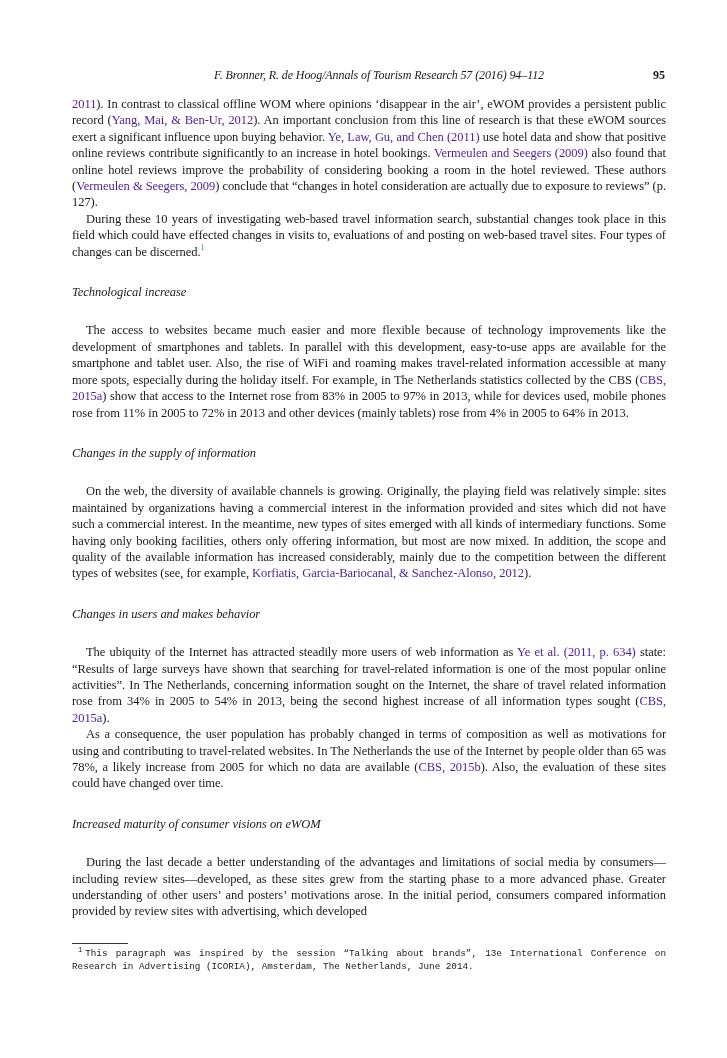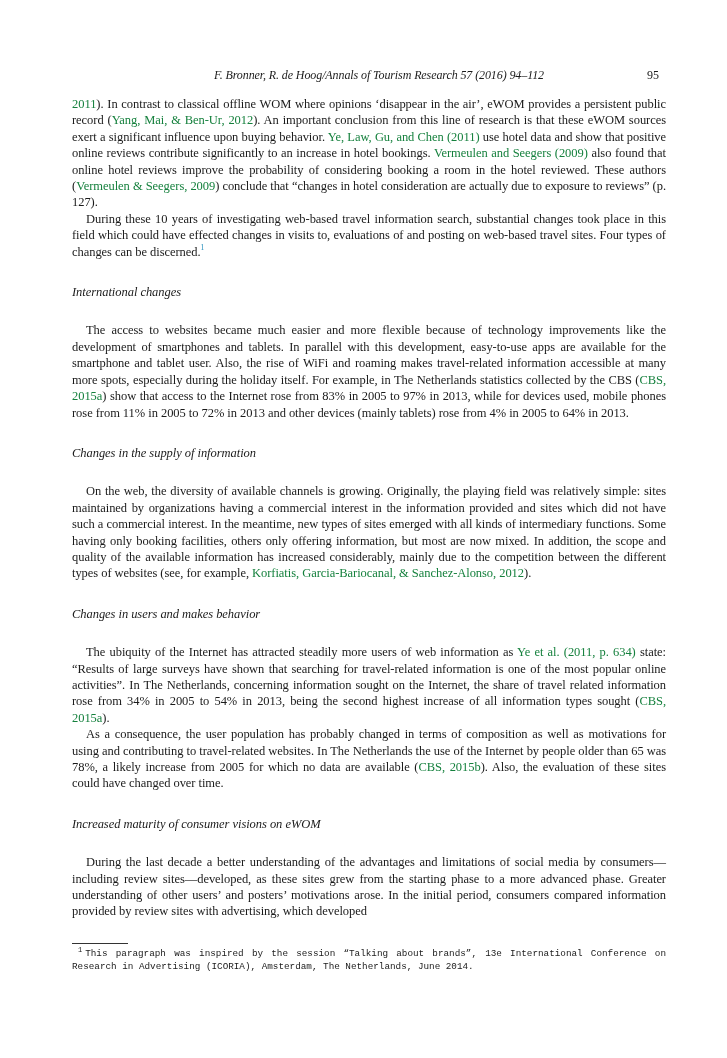--- a/index.html
+++ b/index.html
@@ -2,26 +2,26 @@
 <html><head>
 <meta charset="utf-8">
 <style>
   html, body { margin: 0; padding: 0; background: #ffffff; }
   body { width: 727px; height: 1058px; position: relative; overflow: hidden;
          font-family: "Liberation Serif", "DejaVu Serif", serif; color: #1a1a1a; }
   .page { position: absolute; left: 72px; top: 0; width: 594px; }
   .running-head { position: absolute; top: 68px; left: 0; width: 594px; height: 14px;
                   font-size: 12px; font-style: italic; }
   .running-head .title { position: absolute; left: 142px; top: 0; letter-spacing: -0.1px; }
-  .running-head .pageno { position: absolute; right: 7px; top: 0; font-style: normal; }
+  .running-head .pageno { position: absolute; right: 1px; top: 0; font-style: normal; font-weight: bold; }
   .body { position: absolute; top: 96px; left: 0; width: 594px; font-size: 12.5px;
           line-height: 16.4px; text-align: justify; hyphens: manual; letter-spacing: -0.05px; }
   .body p { margin: 0; }
   .body p.indent { text-indent: 14px; }
-  .link { color: #15803d; }
+  .link { color: #4c1d95; }
   sup.fn { font-size: 7.5px; color: #1a88b8; vertical-align: 6px; line-height: 0; }
   .section-head { font-style: italic; margin: 24px 0 22px 0 !important; text-align: left; }
   .footnote-rule { position: absolute; top: 943px; left: 0; width: 56px; border-top: 1px solid #333; }
   .footnote { position: absolute; top: 948px; left: 0; width: 594px; font-size: 9.3px;
               line-height: 12.6px; text-align: justify; font-family: Liberation Mono, monospace; }
   .footnote sup { font-size: 7px; vertical-align: 4px; line-height: 0; margin-right: 3px; margin-left: 6px; }
 </style>
 </head>
 <body>
 
@@ -31,21 +31,21 @@
     <span class="title">F. Bronner, R. de Hoog/Annals of Tourism Research 57 (2016) 94–112</span>
     <span class="pageno">95</span>
   </div>
 
   <div class="body">
 
     <p><a class="link">2011</a><span>). In contrast to classical offline WOM where opinions ‘disappear in the air’, eWOM provides a persistent public record (</span><a class="link">Yang, Mai, &amp; Ben-Ur, 2012</a><span>). An important conclusion from this line of research is that these eWOM sources exert a significant influence upon buying behavior. </span><a class="link">Ye, Law, Gu, and Chen (2011)</a><span> use hotel data and show that positive online reviews contribute significantly to an increase in hotel bookings. </span><a class="link">Vermeulen and Seegers (2009)</a><span> also found that online hotel reviews improve the probability of considering booking a room in the hotel reviewed. These authors (</span><a class="link">Vermeulen &amp; Seegers, 2009</a><span>) conclude that “changes in hotel consideration are actually due to expo­sure to reviews” (p. 127).</span></p>
 
     <p class="indent"><span>During these 10 years of investigating web-based travel information search, substantial changes took place in this field which could have effected changes in visits to, evaluations of and posting on web-based travel sites. Four types of changes can be discerned.</span><sup class="fn">1</sup></p>
 
-    <p class="section-head">International changes</p>
+    <p class="section-head">Technological increase</p>
     <p class="indent"><span>The access to websites became much easier and more flexible because of technology improvements like the development of smartphones and tablets. In parallel with this development, easy-to-use apps are available for the smartphone and tablet user. Also, the rise of WiFi and roaming makes travel-related information accessible at many more spots, especially during the holiday itself. For example, in The Netherlands statistics collected by the CBS (</span><a class="link">CBS, 2015a</a><span>) show that access to the Internet rose from 83% in 2005 to 97% in 2013, while for devices used, mobile phones rose from 11% in 2005 to 72% in 2013 and other devices (mainly tablets) rose from 4% in 2005 to 64% in 2013.</span></p>
 
     <p class="section-head">Changes in the supply of information</p>
     <p class="indent"><span>On the web, the diversity of available channels is growing. Originally, the playing field was rela­tively simple: sites maintained by organizations having a commercial interest in the information pro­vided and sites which did not have such a commercial interest. In the meantime, new types of sites emerged with all kinds of intermediary functions. Some having only booking facilities, others only offering information, but most are now mixed. In addition, the scope and quality of the available infor­mation has increased considerably, mainly due to the competition between the different types of web­sites (see, for example, </span><a class="link">Korfiatis, Garcia-Bariocanal, &amp; Sanchez-Alonso, 2012</a><span>).</span></p>
 
     <p class="section-head">Changes in users and makes behavior</p>
     <p class="indent"><span>The ubiquity of the Internet has attracted steadily more users of web information as </span><a class="link">Ye et al. (2011, p. 634)</a><span> state: “Results of large surveys have shown that searching for travel-related information is one of the most popular online activities”. In The Netherlands, concerning information sought on the Inter­net, the share of travel related information rose from 34% in 2005 to 54% in 2013, being the second highest increase of all information types sought (</span><a class="link">CBS, 2015a</a><span>).</span></p>
     <p class="indent"><span>As a consequence, the user population has probably changed in terms of composition as well as motivations for using and contributing to travel-related websites. In The Netherlands the use of the Internet by people older than 65 was 78%, a likely increase from 2005 for which no data are available (</span><a class="link">CBS, 2015b</a><span>). Also, the evaluation of these sites could have changed over time.</span></p>
 
     <p class="section-head">Increased maturity of consumer visions on eWOM</p>

